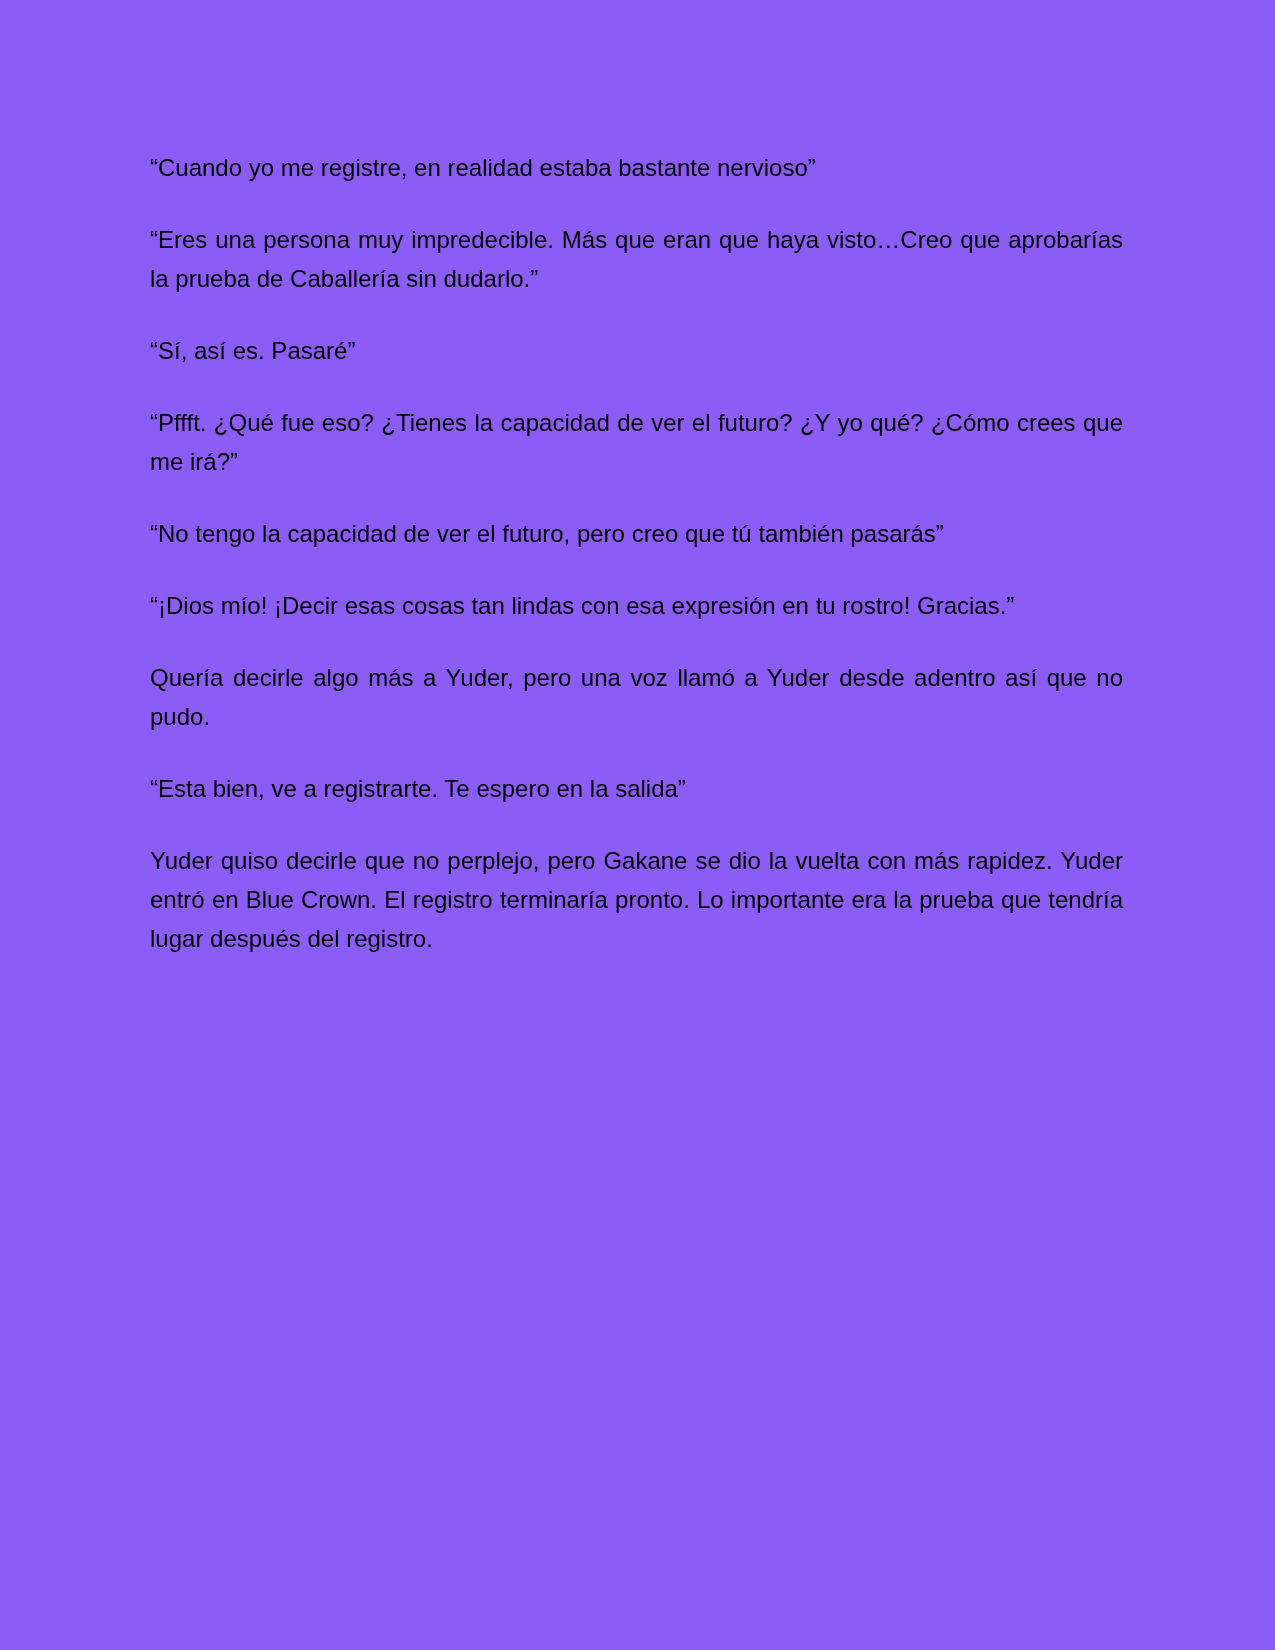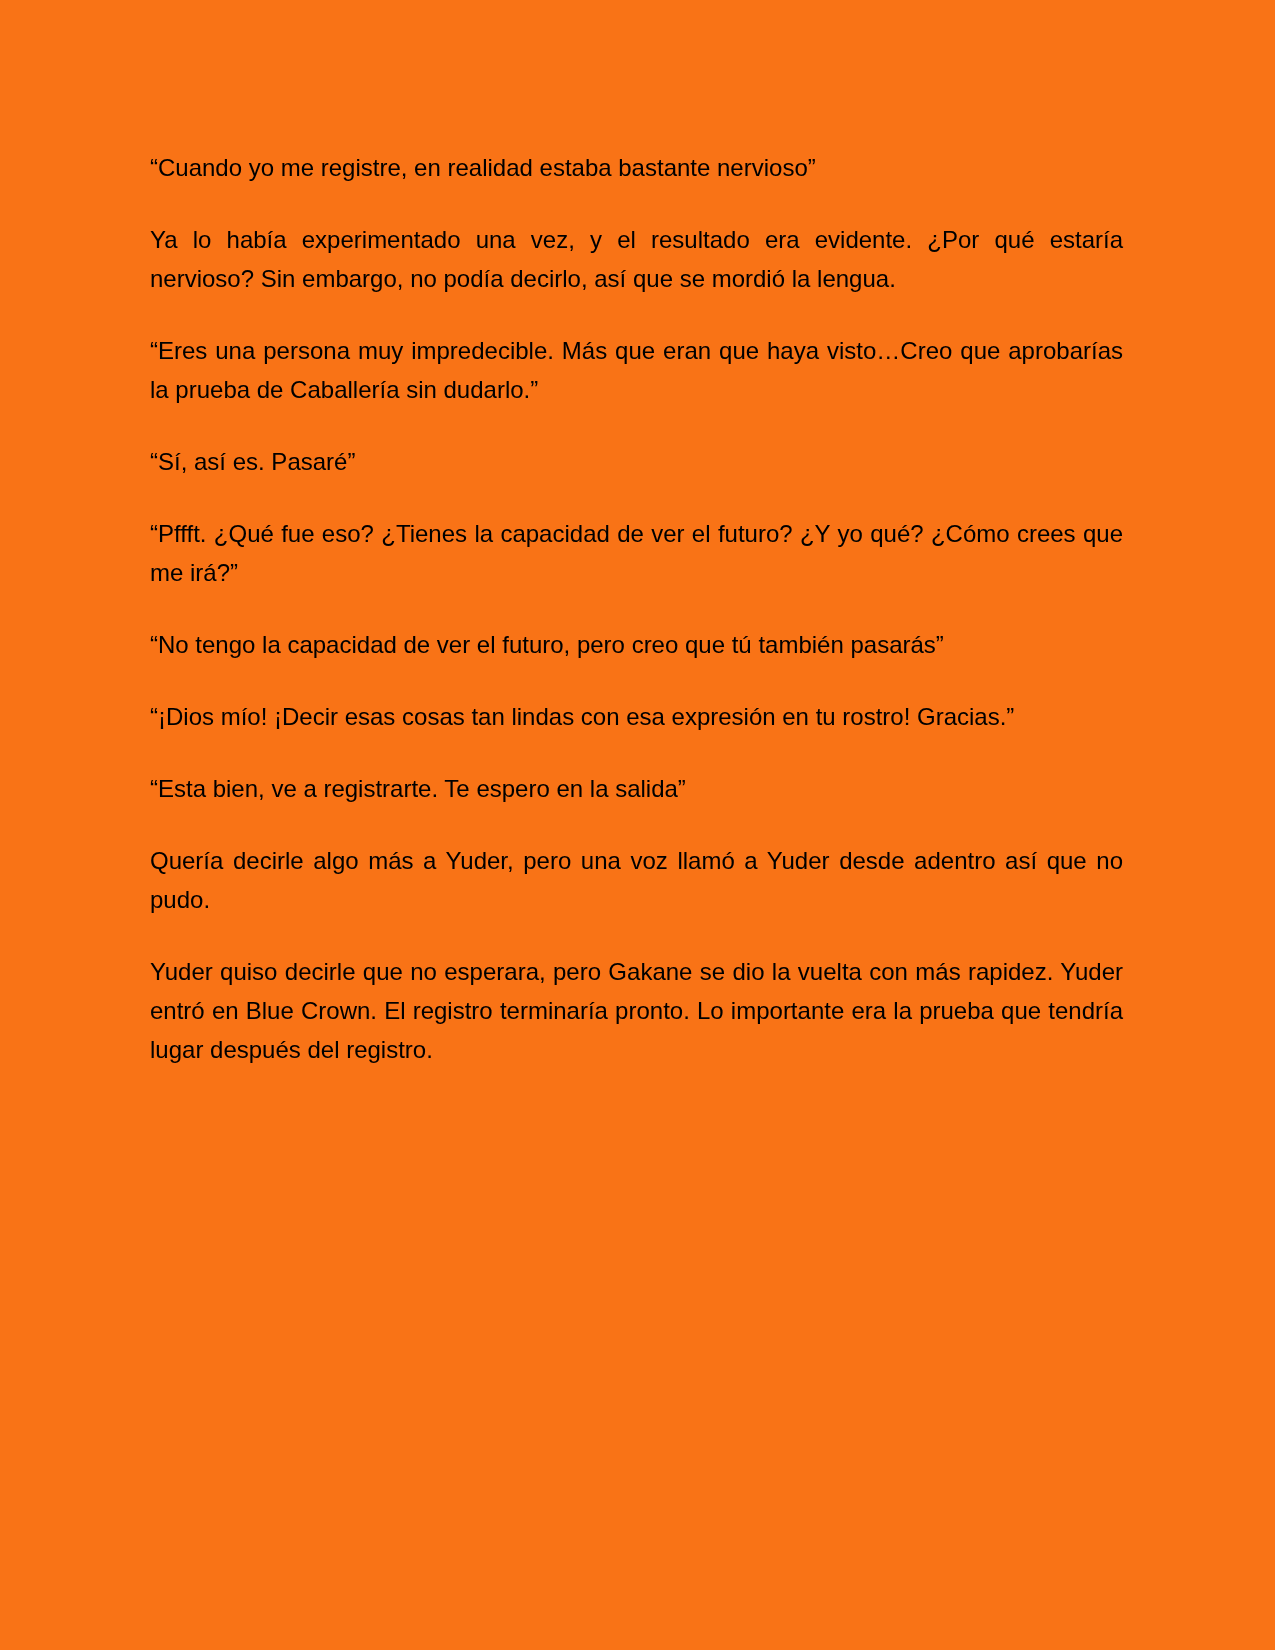--- a/index.html
+++ b/index.html
@@ -10,41 +10,40 @@
   body {
     width: 1275px;
     height: 1650px;
     position: relative;
     font-family: "Liberation Sans", sans-serif;
   }
   .page {
     box-sizing: border-box;
     width: 1275px;
     height: 1650px;
-    background: #f97316;
+    background: #8b5cf6;
     padding: 148px 152px 0 150px;
     overflow: hidden;
   }
   .page p {
     margin: 0 0 33px 0;
     font-size: 24px;
     line-height: 39px;
     color: #000000;
     text-align: justify;
     text-justify: inter-word;
     letter-spacing: 0;
   }
 </style>
 </head>
 <body>
 
 <div class="page">
   <p>“Cuando yo me registre, en realidad estaba bastante nervioso”</p>
-  <p>Ya lo había experimentado una vez, y el resultado era evidente. ¿Por qué estaría nervioso? Sin embargo, no podía decirlo, así que se mordió la lengua.</p>
   <p>“Eres una persona muy impredecible. Más que eran que haya visto…Creo que aprobarías la prueba de Caballería sin dudarlo.”</p>
   <p>“Sí, así es. Pasaré”</p>
   <p>“Pffft. ¿Qué fue eso? ¿Tienes la capacidad de ver el futuro? ¿Y yo qué? ¿Cómo crees que me irá?”</p>
   <p>“No tengo la capacidad de ver el futuro, pero creo que tú también pasarás”</p>
   <p>“¡Dios mío! ¡Decir esas cosas tan lindas con esa expresión en tu rostro! Gracias.”</p>
+  <p>Quería decirle algo más a Yuder, pero una voz llamó a Yuder desde adentro así que no pudo.</p>
   <p>“Esta bien, ve a registrarte. Te espero en la salida”</p>
-  <p>Quería decirle algo más a Yuder, pero una voz llamó a Yuder desde adentro así que no pudo.</p>
-  <p>Yuder quiso decirle que no esperara, pero Gakane se dio la vuelta con más rapidez. Yuder entró en Blue Crown. El registro terminaría pronto. Lo importante era la prueba que tendría lugar después del registro.</p>
+  <p>Yuder quiso decirle que no perplejo, pero Gakane se dio la vuelta con más rapidez. Yuder entró en Blue Crown. El registro terminaría pronto. Lo importante era la prueba que tendría lugar después del registro.</p>
 </div>
 
 </body></html>

